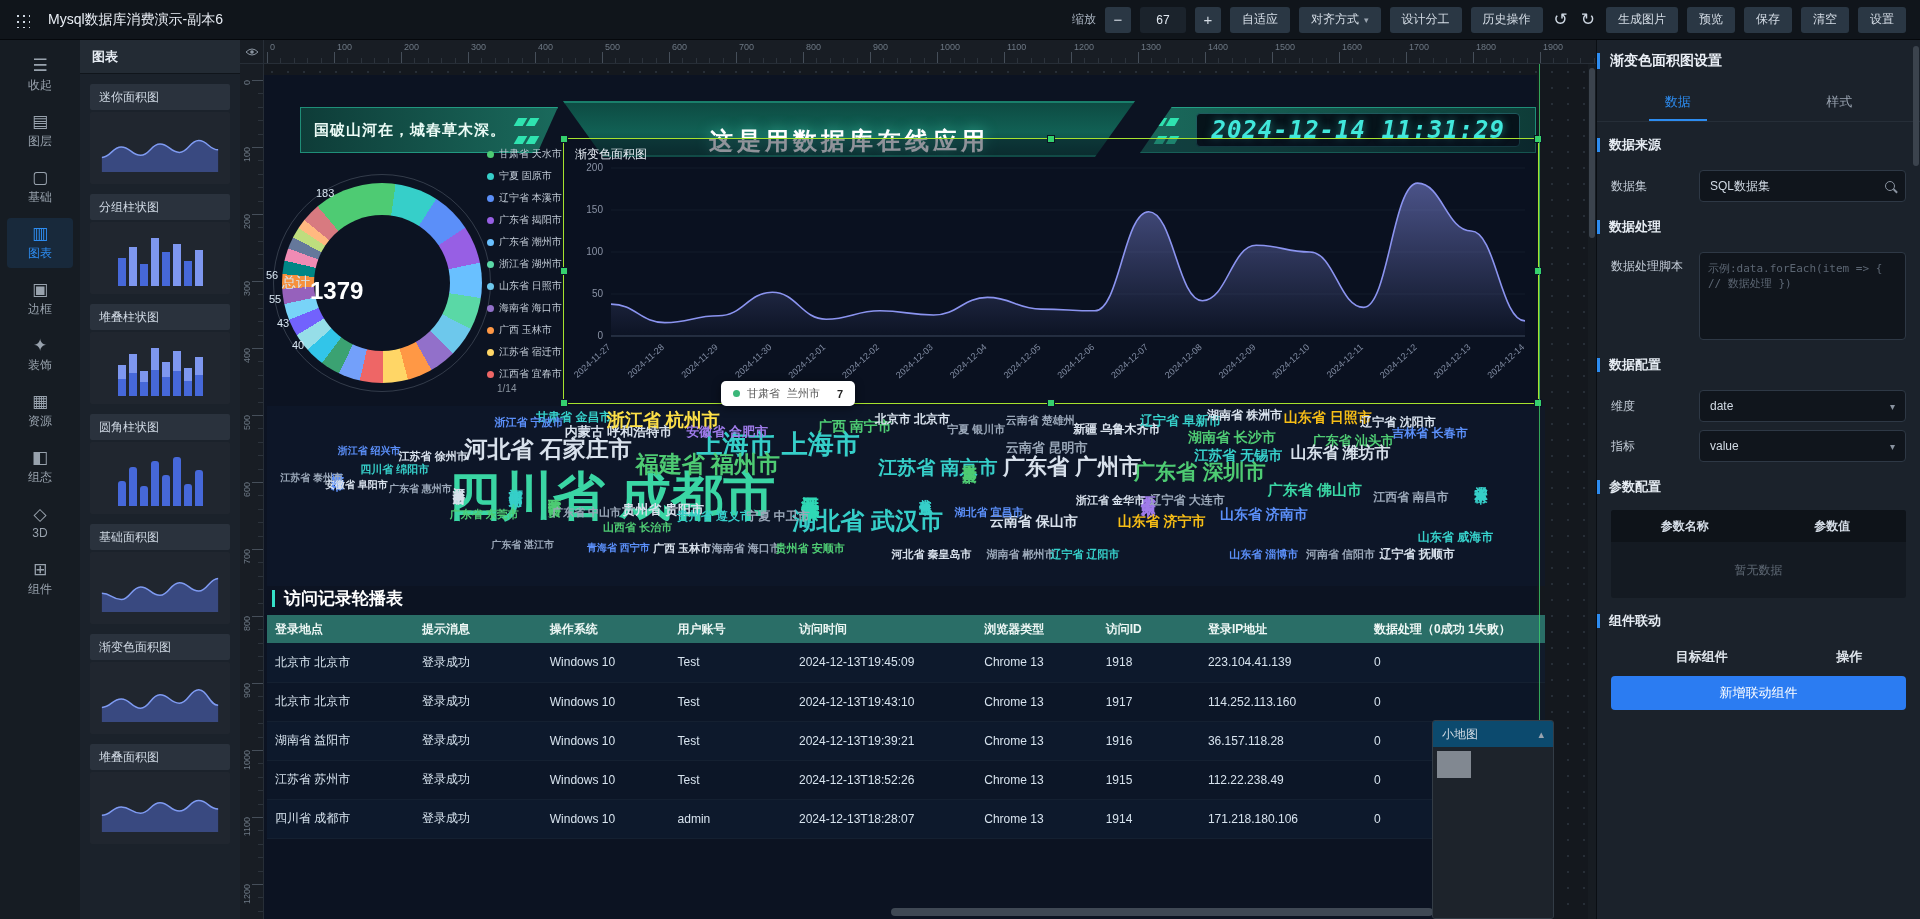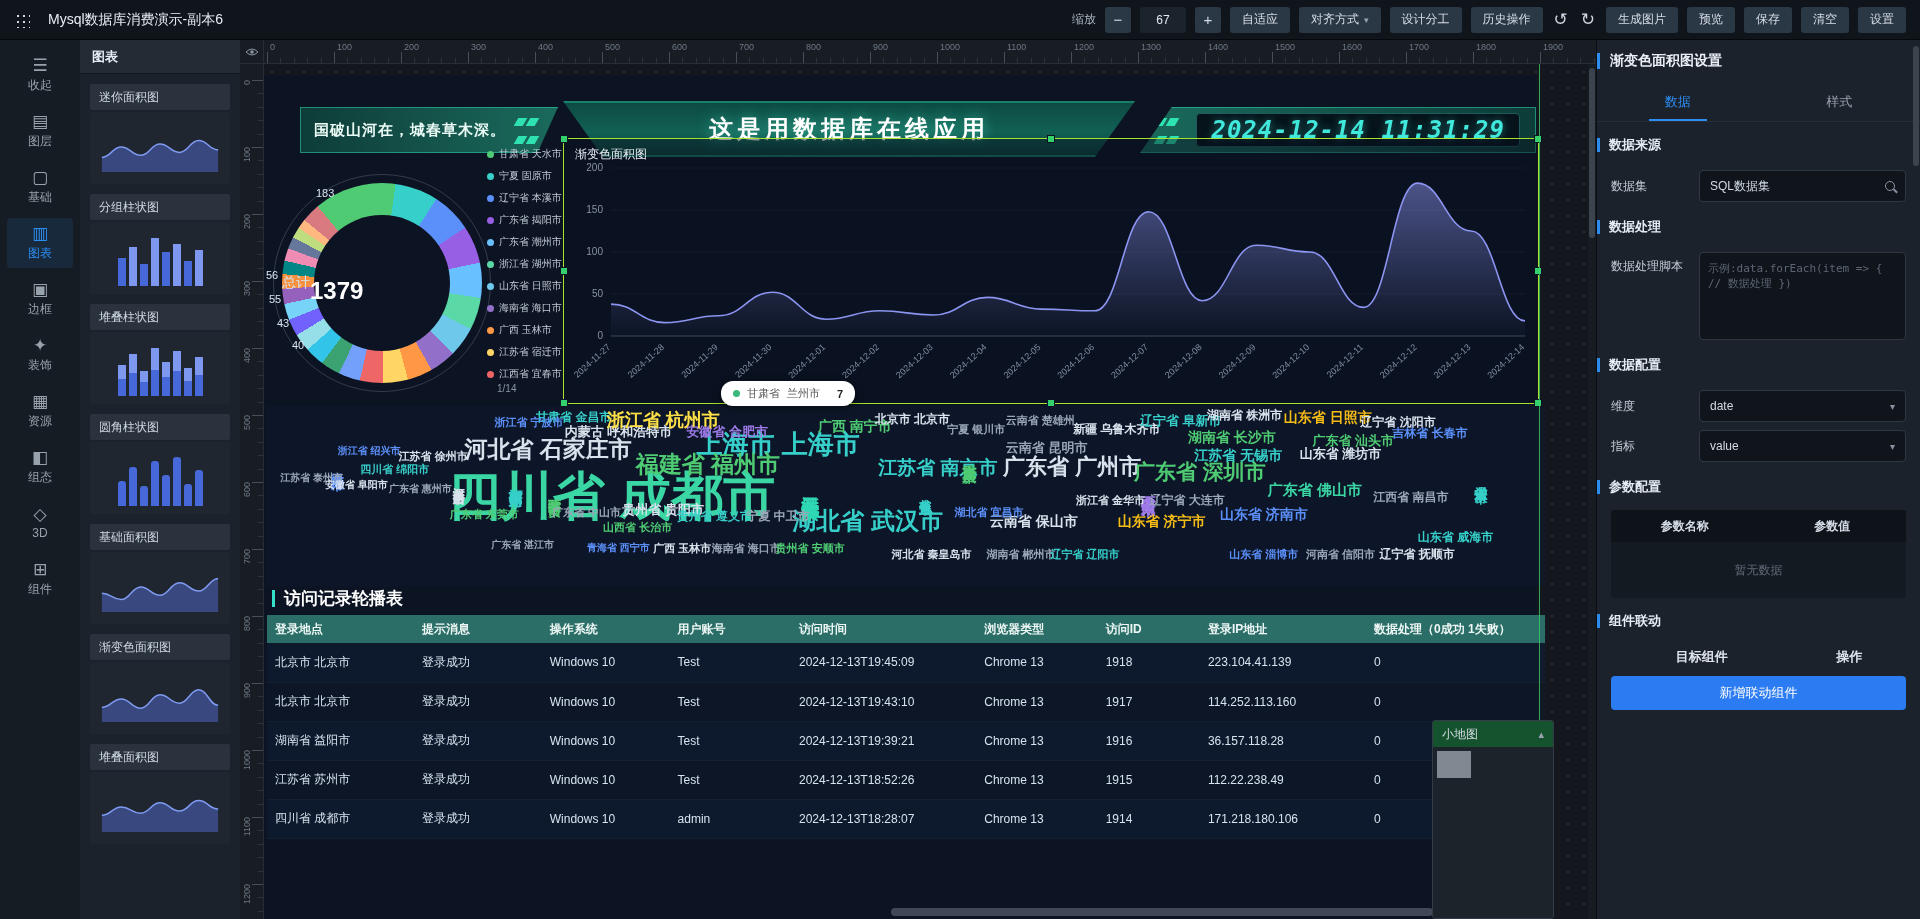--- a/index.html
+++ b/index.html
@@ -64,21 +64,21 @@
 
 
 .banner-left{position:absolute;left:49px;top:32px;width:258px;height:46px;
   clip-path:polygon(0 0,100% 0,92% 100%,0 100%);background:linear-gradient(90deg,#0e3c38,#1a6a5c);
   box-shadow:inset 0 0 0 1px rgba(46,208,171,.55);display:flex;align-items:center;padding:0 14px;gap:10px}
 .bl-text{font-size:15px;color:#eafaf5;font-weight:bold;letter-spacing:1px;white-space:nowrap}
 .dashes i{display:inline-block;width:9px;height:8px;background:#2fe3b0;transform:skewX(-30deg);margin-right:3px}
 .banner-center{position:absolute;left:312px;top:26px;width:572px;height:56px;
   clip-path:polygon(0 0,100% 0,93% 100%,7% 100%);
   background:linear-gradient(180deg,#0d4a42,#116054 55%,#0c423b);
-  box-shadow:inset 0 0 0 2px rgba(49,226,184,.35);display:flex;align-items:center;justify-content:center}
+  box-shadow:inset 0 0 0 2px rgba(49,226,184,.35);display:flex;align-items:flex-end;justify-content:center}
 .bc-title{font-size:24px;color:#fff;font-weight:bold;letter-spacing:4px;text-shadow:0 0 14px rgba(90,255,220,.5)}
 .banner-right{position:absolute;left:889px;top:32px;width:396px;height:46px;
   clip-path:polygon(8% 0,100% 0,100% 100%,0 100%);background:linear-gradient(270deg,#0e3c38,#1a6a5c);
   box-shadow:inset 0 0 0 1px rgba(46,208,171,.55);display:flex;align-items:center;justify-content:flex-end;padding:0 16px;gap:14px}
 .clock-box{background:#06131a;border:1px solid #1f5a5e;border-radius:4px;padding:2px 14px}
 .clock{font-family:"DejaVu Sans Mono",monospace;font-style:italic;font-weight:bold;font-size:24px;color:#41e8dc;
   letter-spacing:1px;text-shadow:0 0 8px rgba(65,232,220,.5);white-space:nowrap}
 
 
 .donut-box{position:absolute;left:31px;top:108px;width:200px;height:200px}
@@ -95,21 +95,21 @@
 .legend-page{position:absolute;left:246px;top:308px;font-size:10px;color:#8a94a0;cursor:pointer}
 
 
 .area-comp{position:absolute;left:312px;top:63px;width:976px;height:266px;background:rgba(9,16,30,.45)}
 .ac-title{position:absolute;top:8px;left:12px;font-size:12px;color:#e8eef5;z-index:2}
 .selection{position:absolute;left:312px;top:63px;width:976px;height:266px;border:1px solid #a6e22e;z-index:5;pointer-events:none}
 .handle{position:absolute;width:8px;height:8px;background:#35d06e;border:1px solid #0c1322}
 .h-tl{left:-4px;top:-4px}.h-tm{left:calc(50% - 4px);top:-4px}.h-tr{right:-4px;top:-4px}
 .h-ml{left:-4px;top:calc(50% - 4px)}.h-mr{right:-4px;top:calc(50% - 4px)}
 .h-bl{left:-4px;bottom:-4px}.h-bm{left:calc(50% - 4px);bottom:-4px}.h-br{right:-4px;bottom:-4px}
-.tooltip{position:absolute;left:470px;top:306px;background:#fff;border-radius:12px;padding:5px 12px;display:flex;
+.tooltip{position:absolute;left:470px;top:306px;background:#fff;border-radius:5px;padding:5px 12px;display:flex;
   align-items:center;gap:7px;font-size:11px;color:#555;box-shadow:0 2px 10px rgba(0,0,0,.45);z-index:6;white-space:nowrap}
 .tt-dot{width:7px;height:7px;border-radius:50%;background:#3bb779;flex:none}
 .tt-val{font-weight:bold;color:#222;margin-left:10px}
 
 
 .wordcloud{position:absolute;left:16px;top:331px;width:1278px;height:180px;overflow:hidden;background:rgba(14,25,45,.55)}
 .wc-word{position:absolute;transform:translate(-50%,-50%);font-weight:bold;white-space:nowrap;line-height:1}
 .wc-word.vertical{writing-mode:vertical-rl}
 
 
@@ -123,21 +123,21 @@
   white-space:nowrap;overflow:hidden}
 .access-table tbody tr:nth-child(odd){background:rgba(18,32,54,.35)}
 
 
 .vguide{position:absolute;left:1299px;top:24px;bottom:0;width:1px;background:rgba(61,213,110,.75);z-index:3}
 .hscroll{position:absolute;left:651px;top:868px;width:542px;height:8px;background:#3f4854;border-radius:4px;z-index:30;cursor:pointer}
 .vscroll-track{position:absolute;right:0;top:24px;bottom:0;width:8px;background:#171c22;z-index:30}
 .vscroll-thumb{position:absolute;top:4px;left:1px;width:6px;height:170px;background:#3b434d;border-radius:3px;cursor:pointer}
 .minimap{position:absolute;left:1192px;top:680px;width:122px;height:199px;background:#242b34;border:1px solid #333c46;
   border-radius:3px;overflow:hidden;z-index:35}
-.mm-head{height:26px;background:#14532d;display:flex;align-items:center;justify-content:space-between;padding:4px 9px;
+.mm-head{height:26px;background:#0c4a6e;display:flex;align-items:center;justify-content:space-between;padding:4px 9px;
   font-size:12px;color:#d5dde6}
 .mm-chev{font-size:11px;color:#9aa4b0;cursor:pointer}
 .mm-body{position:absolute;inset:26px 0 0 0;background:#1d232b}
 .mm-view{position:absolute;left:4px;top:4px;width:34px;height:27px;background:#939aa3;opacity:.85;cursor:grab}
 
 
 .settings{position:absolute;top:40px;right:0;width:324px;bottom:0;background:#1b222b;border-left:1px solid #0a0e13;z-index:55}
 .sp-title{display:flex;align-items:center;height:42px;font-size:14px;color:#e9eef5;font-weight:bold}
 .sp-title::before{content:'';width:3px;height:16px;background:#2d8cf0;margin-right:10px}
 .sp-tabs{display:flex;height:40px;border-bottom:1px solid #262e38}
@@ -492,21 +492,21 @@
           <span class="wc-word" style="left: 60.5%; top: 8%; font-size: 11px; color: rgb(154, 167, 184);">云南省 楚雄州</span>
           <span class="wc-word" style="left: 61%; top: 23%; font-size: 13px; color: rgb(154, 167, 184);">云南省 昆明市</span>
           <span class="wc-word" style="left: 66.5%; top: 13%; font-size: 12px; color: rgb(216, 225, 236);">新疆 乌鲁木齐市</span>
           <span class="wc-word" style="left: 71.5%; top: 8%; font-size: 13px; color: rgb(54, 207, 201);">辽宁省 阜新市</span>
           <span class="wc-word" style="left: 76.5%; top: 5%; font-size: 12px; color: rgb(216, 225, 236);">湖南省 株洲市</span>
           <span class="wc-word" style="left: 83%; top: 6%; font-size: 14px; color: rgb(246, 189, 22);">山东省 日照市</span>
           <span class="wc-word" style="left: 88.5%; top: 9%; font-size: 12px; color: rgb(216, 225, 236);">辽宁省 沈阳市</span>
           <span class="wc-word" style="left: 91%; top: 15%; font-size: 12px; color: rgb(91, 143, 249);">吉林省 长春市</span>
           <span class="wc-word" style="left: 75.5%; top: 17%; font-size: 14px; color: rgb(78, 203, 115);">湖南省 长沙市</span>
           <span class="wc-word" style="left: 85%; top: 19%; font-size: 13px; color: rgb(78, 203, 115);">广东省 汕头市</span>
-          <span class="wc-word" style="left: 84%; top: 26%; font-size: 13px; color: rgb(216, 225, 236);">山东省 潍坊市</span>
+          <span class="wc-word" style="left: 84%; top: 26%; font-size: 16px; color: rgb(216, 225, 236); font-family: Liberation Serif, serif;">山东省 潍坊市</span>
           <span class="wc-word" style="left: 89.5%; top: 26%; font-size: 12px; color: rgb(154, 167, 184); margin-top: 44px;">江西省 南昌市</span>
           <span class="wc-word" style="left: 76%; top: 27%; font-size: 14px; color: rgb(54, 207, 201);">江苏省 无锡市</span>
           <span class="wc-word" style="left: 82%; top: 46%; font-size: 15px; color: rgb(58, 214, 164);">广东省 佛山市</span>
           <span class="wc-word" style="left: 72%; top: 52%; font-size: 12px; color: rgb(154, 167, 184);">辽宁省 大连市</span>
           <span class="wc-word" style="left: 66%; top: 52%; font-size: 11px; color: rgb(216, 225, 236);">浙江省 金华市</span>
           <span class="wc-word" style="left: 78%; top: 60%; font-size: 14px; color: rgb(91, 143, 249);">山东省 济南市</span>
           <span class="wc-word" style="left: 70%; top: 64%; font-size: 14px; color: rgb(246, 189, 22);">山东省 济宁市</span>
           <span class="wc-word" style="left: 60%; top: 64%; font-size: 14px; color: rgb(216, 225, 236);">云南省 保山市</span>
           <span class="wc-word" style="left: 56.5%; top: 59%; font-size: 11px; color: rgb(91, 143, 249);">湖北省 宜昌市</span>
           <span class="wc-word" style="left: 31%; top: 57%; font-size: 13px; color: rgb(216, 225, 236);">贵州省 贵阳市</span>

